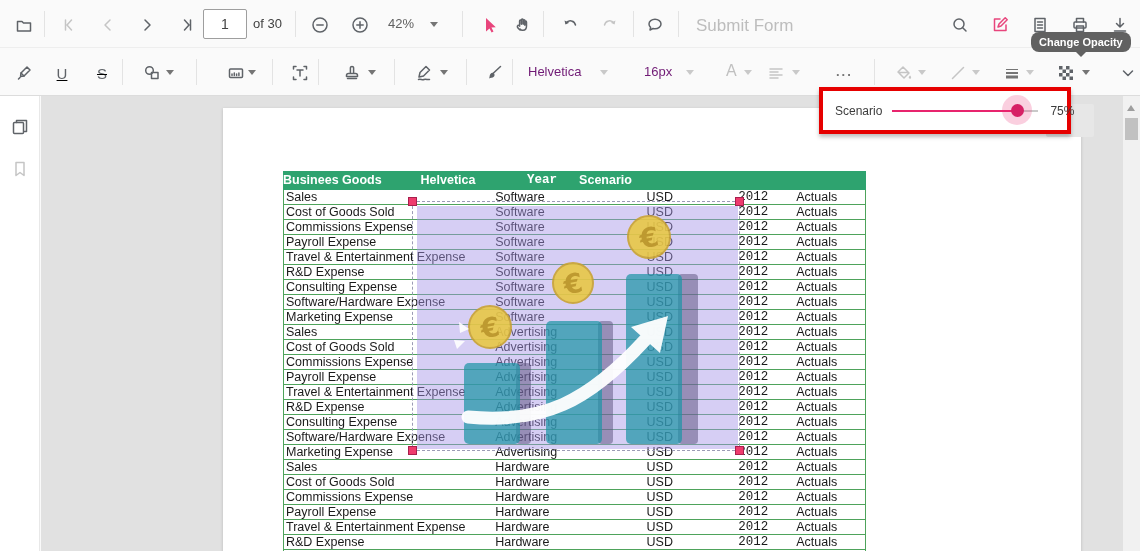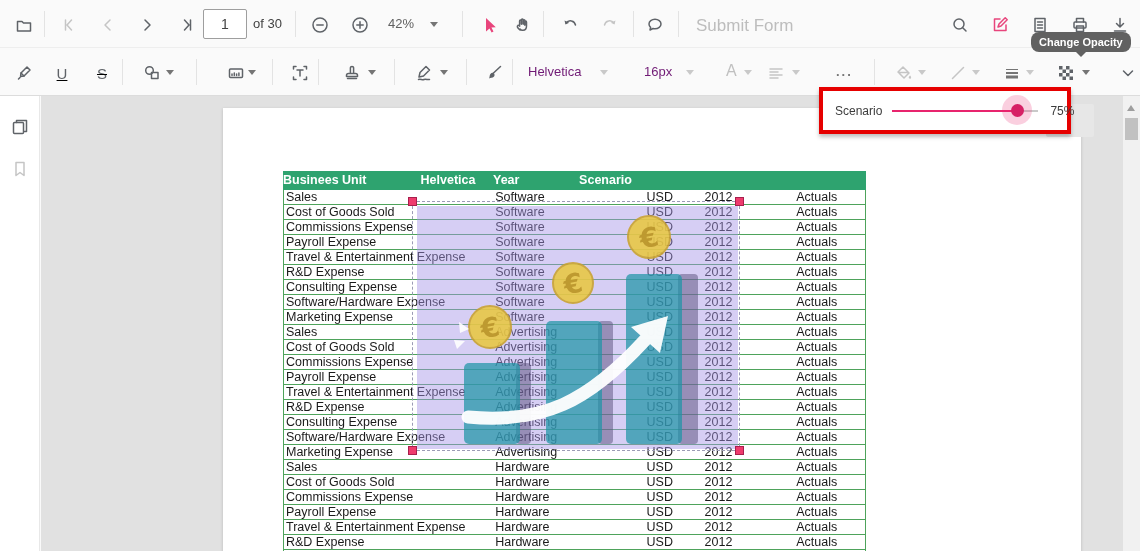--- a/index.html
+++ b/index.html
@@ -36,21 +36,21 @@
   
   #doc-table { position:absolute; left:283px; top:171px; width:583px; z-index:3; font-size:12.5px; color:#1a1a1a; }
   .thead { display:flex; height:19px; background:#2ea36f; color:#ffffff; font-weight:bold; align-items:center; }
   .hcell { text-align:center; line-height:19px; height:19px; }
   .tbody { border-left:1px solid #4ea35b; border-right:1px solid #4ea35b; }
   .trow { display:flex; height:15px; border-bottom:1px solid #4ea35b; background:#fff; }
   .tcell { line-height:14px; height:14px; white-space:nowrap; overflow:visible; }
   .c0 { width:212px; text-align:left; padding-left:2px; }
   .c1 { width:120px; text-align:left; }
   .c2 { width:90px; text-align:center; }
-  .c3 { width:64px; text-align:left; }
+  .c3 { width:64px; text-align:right;font-family:Liberation Mono, monospace; }
   .c4 { width:97px; text-align:center; }
 
   
   #img-overlay { position:absolute; left:412px; top:201px; width:328px; height:250px; border:1px dashed #9b9bb5; z-index:10; cursor:move; }
   .handle { position:absolute; width:9px; height:9px; background:#ee3b6d; border:1px solid #a81f4d; z-index:12; }
   .h-tl { left:-5px; top:-5px; } .h-tr { right:-5px; top:-5px; }
   .h-bl { left:-5px; bottom:-5px; } .h-br { right:-5px; bottom:-5px; }
 
   
   #opacity-popup { position:absolute; left:819px; top:87px; width:252px; height:47px; background:#ffffff; border:4px solid #e60000; z-index:50; display:flex; align-items:center; padding:0 10px 0 12px; box-shadow:0 3px 4px rgba(0,0,0,.25); }
@@ -316,21 +316,21 @@
       </svg>
   </div>
 </div>
 
 <div id="canvas"></div>
 
 <div id="page"></div>
 
 <div id="doc-table">
   <div class="thead">
-      <div class="hcell c1">Businees Unit</div>
+      <div class="hcell c1">Businees Goods</div>
       <div class="hcell c2">Helvetica</div>
       <div class="hcell c3">Year</div>
       <div class="hcell c4">Scenario</div>
     </div>
   <div class="tbody">
       <div class="trow">
         <div class="tcell c0">Sales</div>
         <div class="tcell c1">Software</div>
         <div class="tcell c2">USD</div>
         <div class="tcell c3">2012</div>

